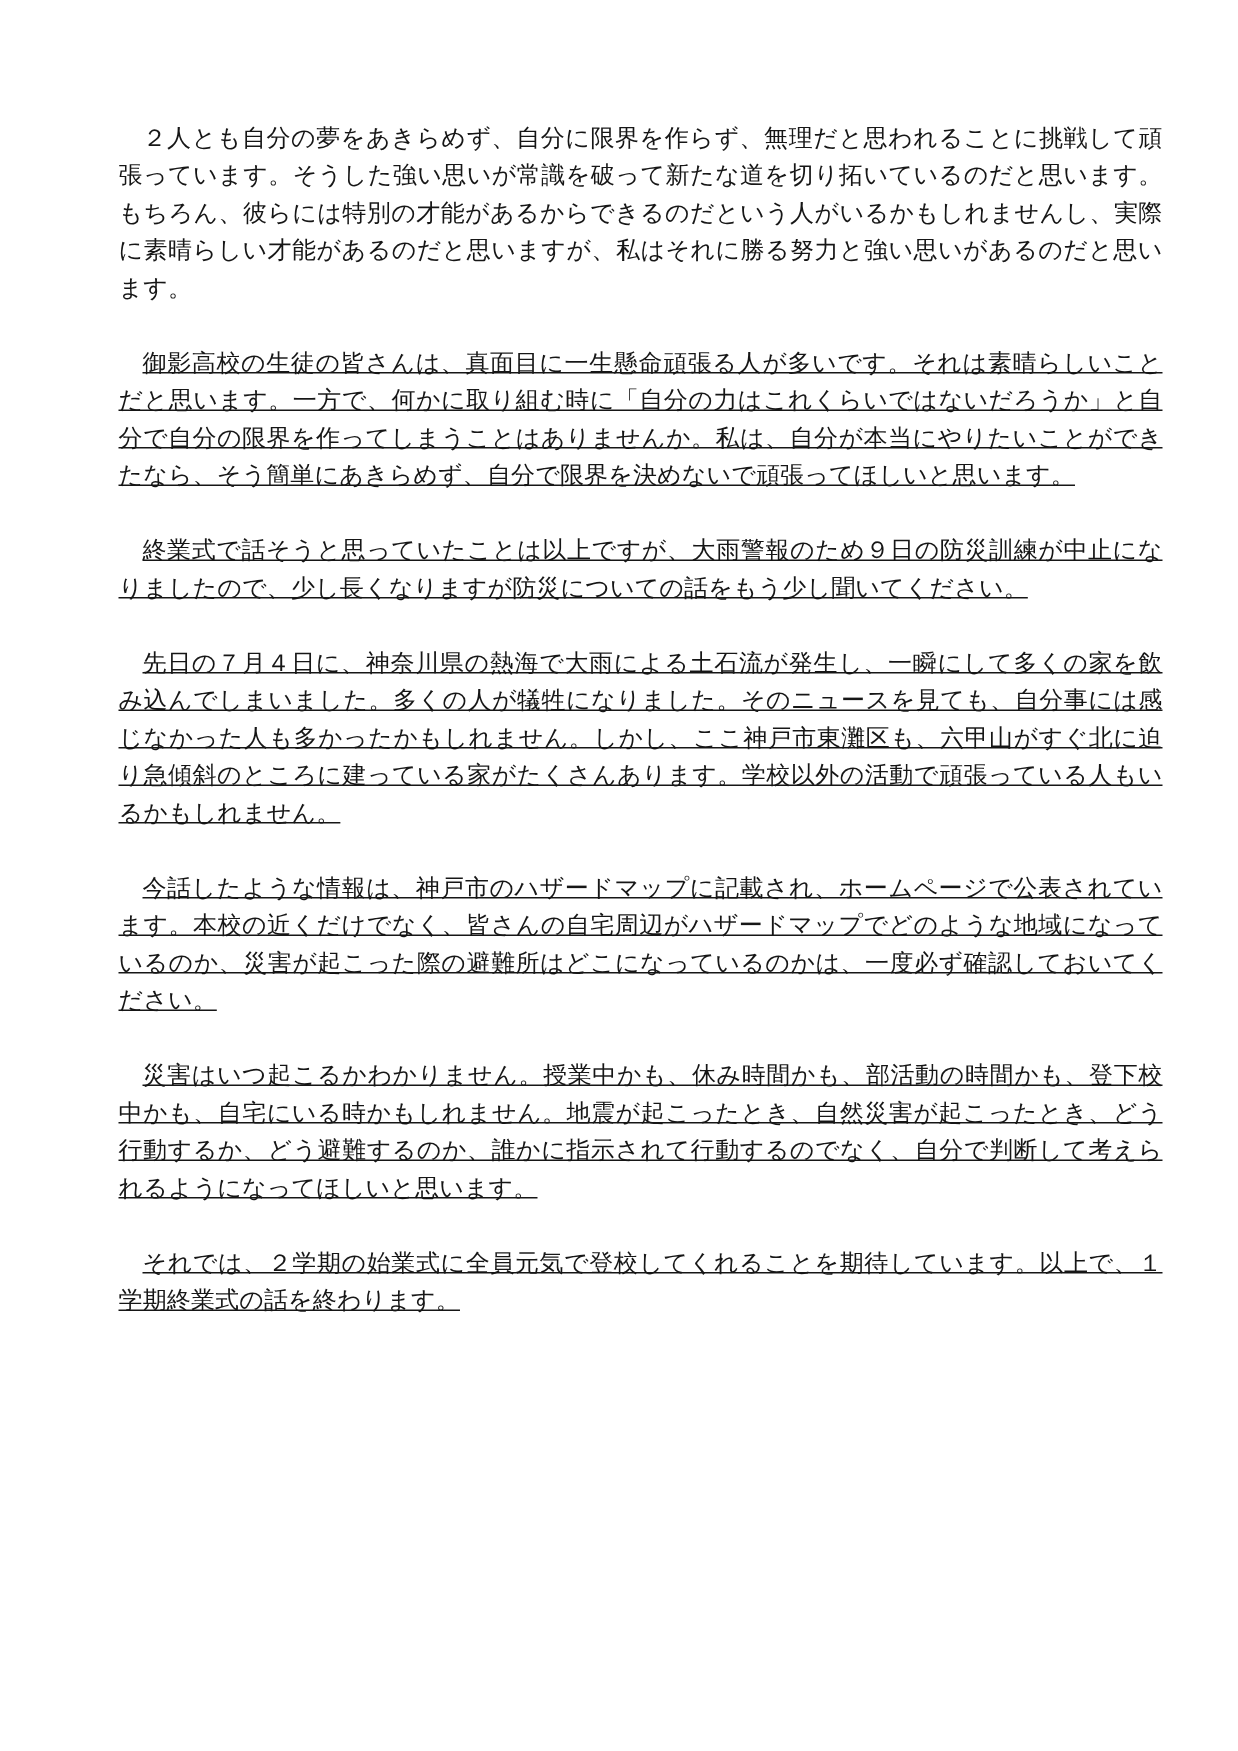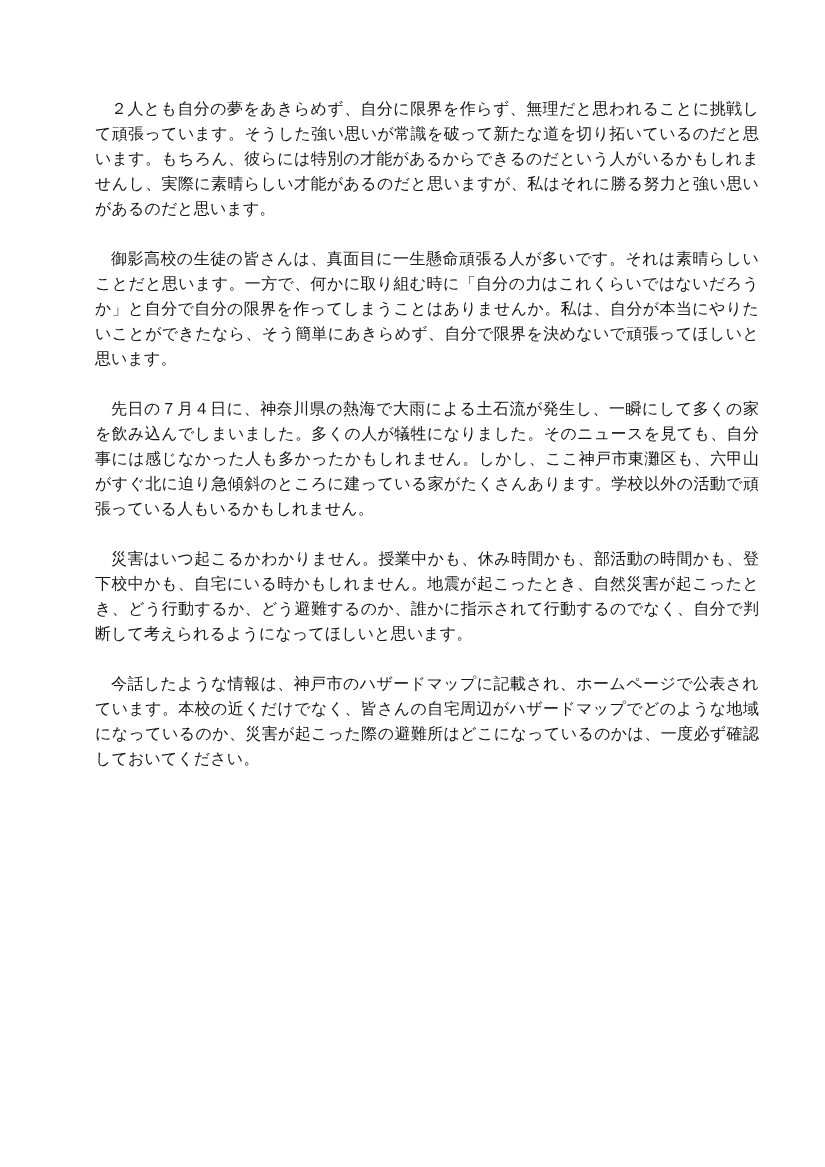--- a/index.html
+++ b/index.html
@@ -16,41 +16,44 @@
     box-sizing: border-box;
     padding: 80px 52px 40px 79px;
     overflow: hidden;
     font-family: "Liberation Sans", "DejaVu Sans", sans-serif;
     color: #161616;
   }
   .body-text {
     width: 696px;
   }
   p.para {
-    margin: 16px;
+    margin: 0;
     font-size: 16px;
     line-height: 25px;
     letter-spacing: 0.1px;
     text-indent: 1em;
     text-align: justify;
     text-justify: inter-ideograph;
     word-break: break-all;
     font-weight: 500;
   }
   p.para + p.para {
     margin-top: 25px; 
+    text-decoration: underline;
   }
   p.para.cont {
     margin-top: 0;    
   }
 </style>
 </head>
 <body>
 
 <div class="page">
   <div class="body-text">
     <p class="para">２人とも自分の夢をあきらめず、自分に限界を作らず、無理だと思われることに挑戦して頑張っています。そうした強い思いが常識を破って新たな道を切り拓いているのだと思います。もちろん、彼らには特別の才能があるからできるのだという人がいるかもしれませんし、実際に素晴らしい才能があるのだと思いますが、私はそれに勝る努力と強い思いがあるのだと思います。</p>
     <p class="para">御影高校の生徒の皆さんは、真面目に一生懸命頑張る人が多いです。それは素晴らしいことだと思います。一方で、何かに取り組む時に「自分の力はこれくらいではないだろうか」と自分で自分の限界を作ってしまうことはありませんか。私は、自分が本当にやりたいことができたなら、そう簡単にあきらめず、自分で限界を決めないで頑張ってほしいと思います。</p>
+    <p class="para">終業式で話そうと思っていたことは以上ですが、大雨警報のため９日の防災訓練が中止になりましたので、少し長くなりますが防災についての話をもう少し聞いてください。</p>
     <p class="para">先日の７月４日に、神奈川県の熱海で大雨による土石流が発生し、一瞬にして多くの家を飲み込んでしまいました。多くの人が犠牲になりました。そのニュースを見ても、自分事には感じなかった人も多かったかもしれません。しかし、ここ神戸市東灘区も、六甲山がすぐ北に迫り急傾斜のところに建っている家がたくさんあります。学校以外の活動で頑張っている人もいるかもしれません。</p>
+    <p class="para">今話したような情報は、神戸市のハザードマップに記載され、ホームページで公表されています。本校の近くだけでなく、皆さんの自宅周辺がハザードマップでどのような地域になっているのか、災害が起こった際の避難所はどこになっているのかは、一度必ず確認しておいてください。</p>
     <p class="para">災害はいつ起こるかわかりません。授業中かも、休み時間かも、部活動の時間かも、登下校中かも、自宅にいる時かもしれません。地震が起こったとき、自然災害が起こったとき、どう行動するか、どう避難するのか、誰かに指示されて行動するのでなく、自分で判断して考えられるようになってほしいと思います。</p>
-    <p class="para">今話したような情報は、神戸市のハザードマップに記載され、ホームページで公表されています。本校の近くだけでなく、皆さんの自宅周辺がハザードマップでどのような地域になっているのか、災害が起こった際の避難所はどこになっているのかは、一度必ず確認しておいてください。</p>
+    <p class="para">それでは、２学期の始業式に全員元気で登校してくれることを期待しています。以上で、１学期終業式の話を終わります。</p>
   </div>
 </div>
 
 </body></html>

